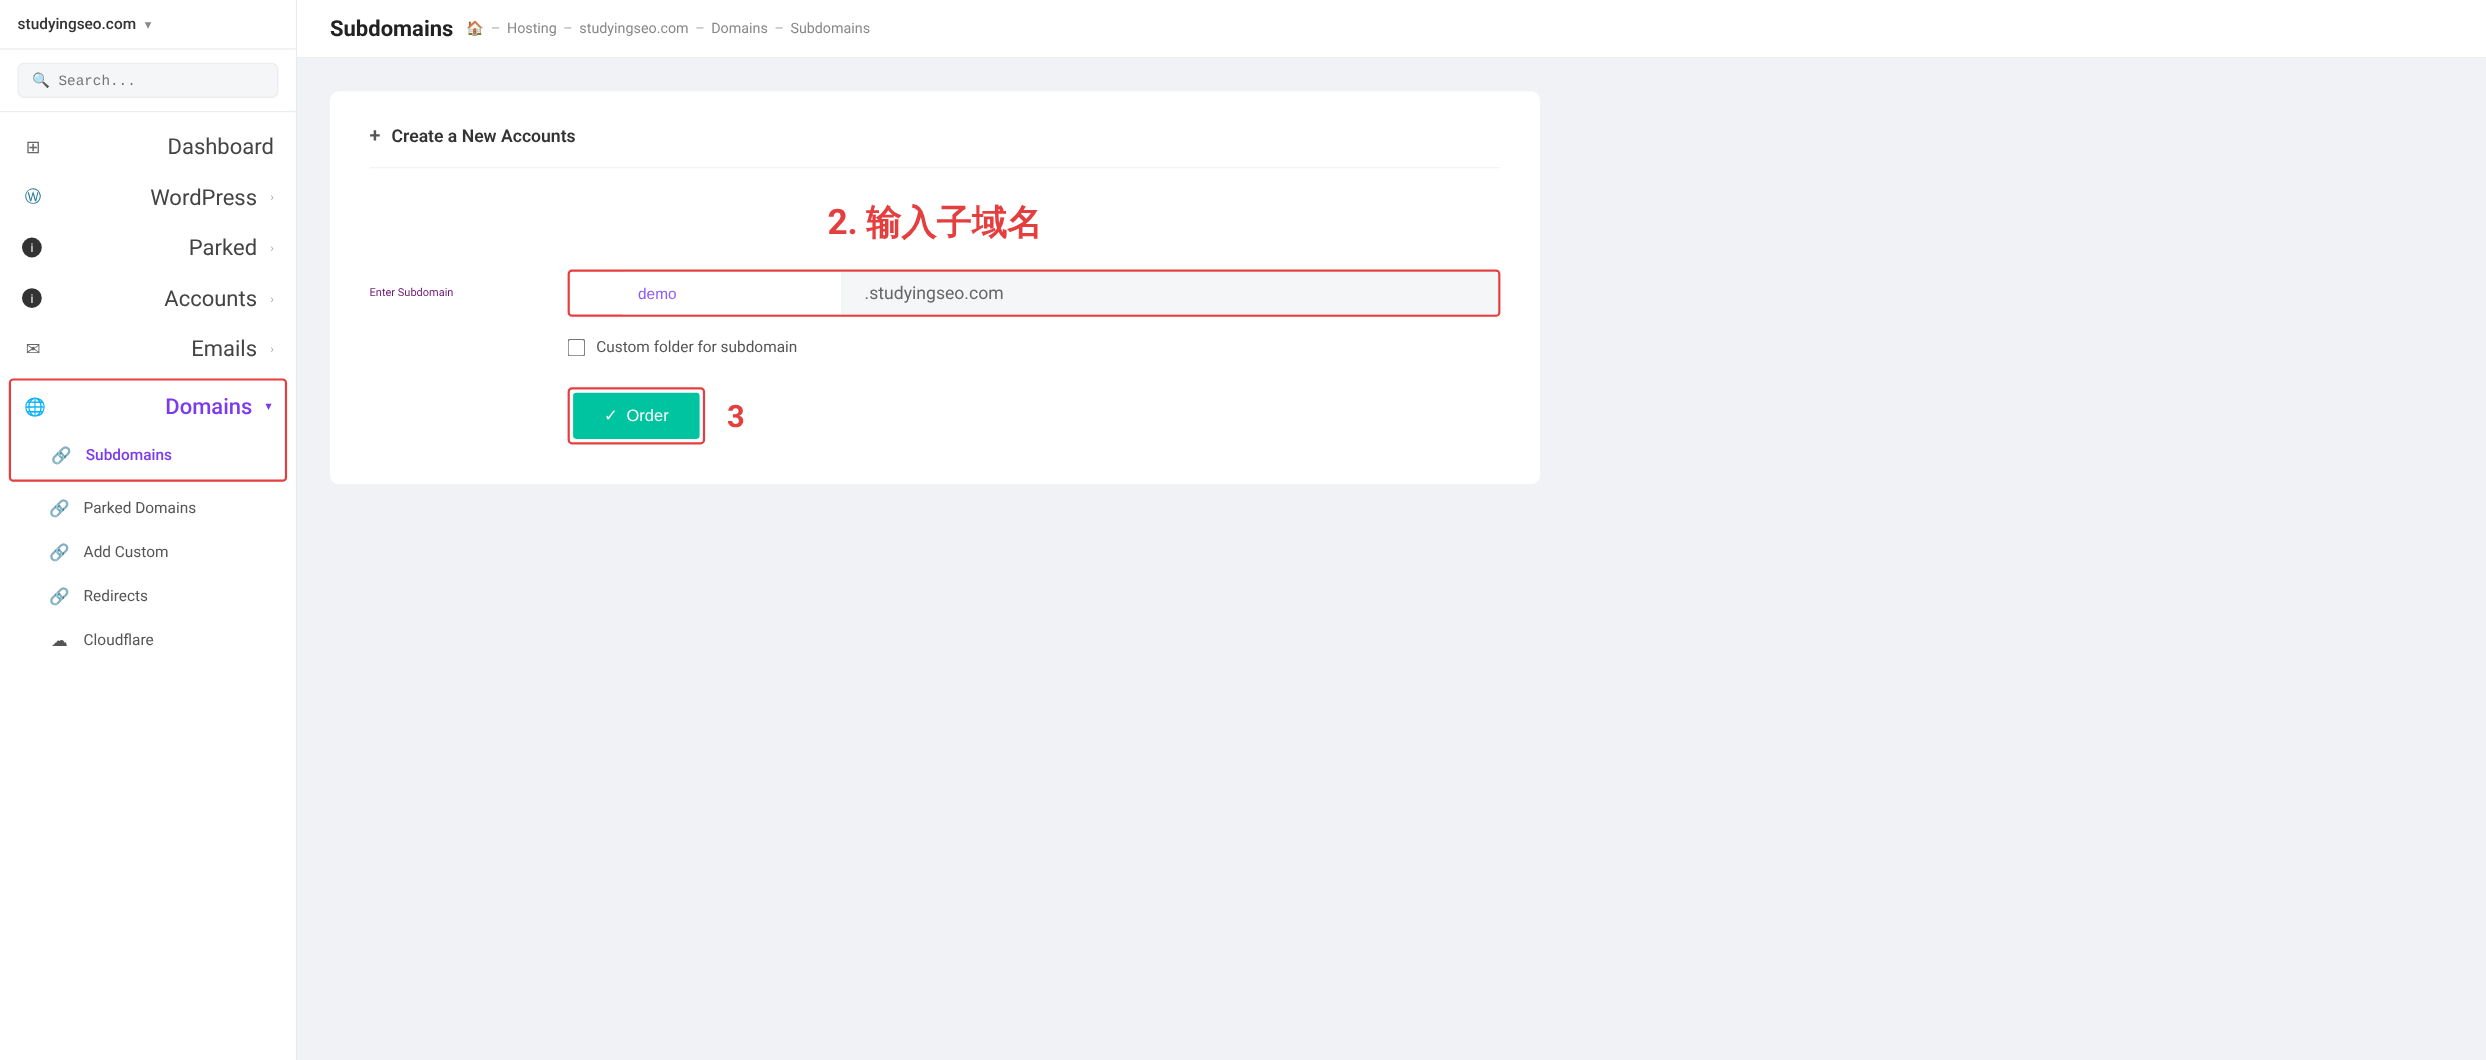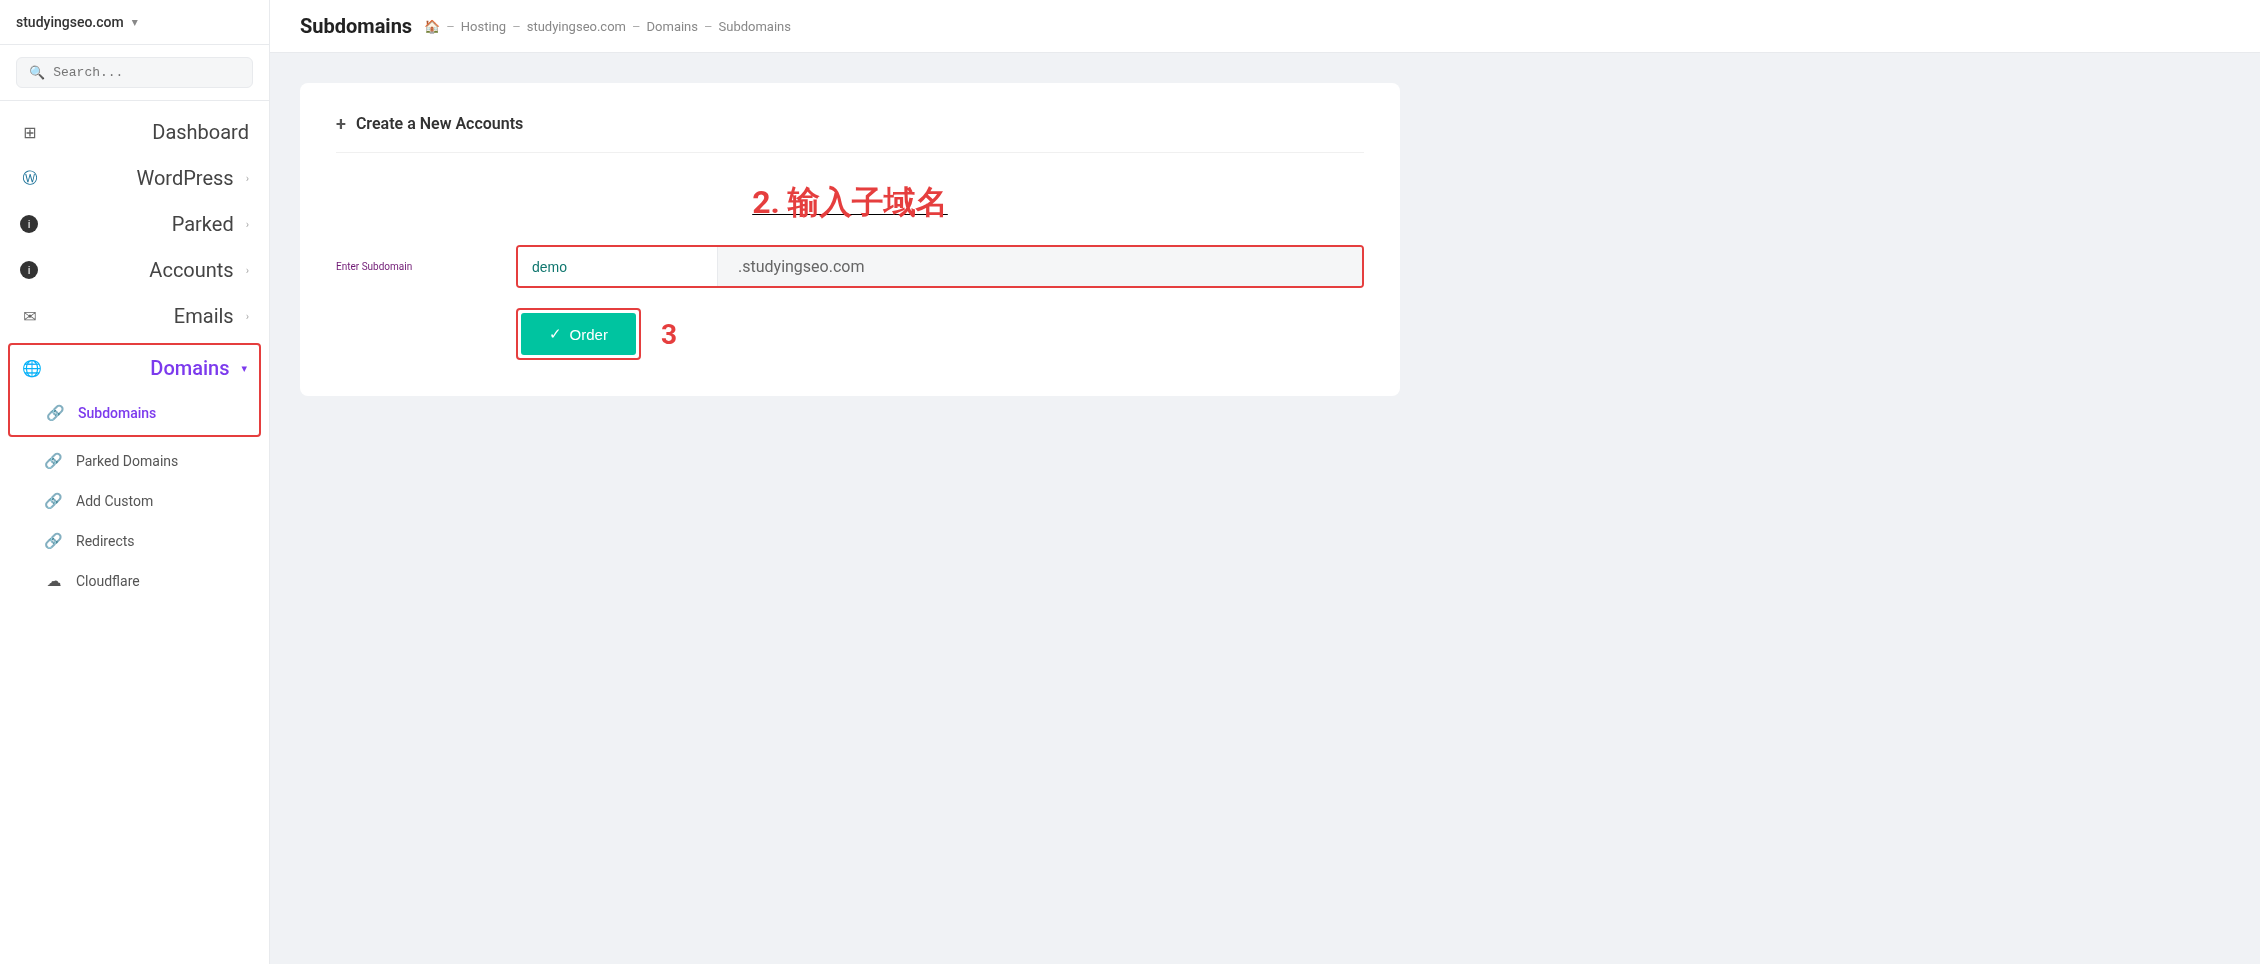--- a/index.html
+++ b/index.html
@@ -229,21 +229,22 @@
       overflow: hidden;
     }
 
     .subdomain-input {
       width: 200px;
       padding: 10px 14px;
       border: none;
       border-right: 1px solid #e8eaed;
       outline: none;
       font-size: 14px;
-      color: #0f766e;
+      color: #8b5cf6;
+      margin-left: 48px;
     }
 
     .subdomain-domain {
       padding: 10px 20px;
       background: #f5f6f7;
       font-size: 16px;
       color: #666;
       border: none;
       flex: 1;
       display: flex;
@@ -398,32 +399,36 @@
     </div>
   </div>
 
   <div class="content-area">
     <div class="card">
       <div class="card-header">
         <span style="font-size:18px;color:#555;">+</span>
         <span>Create a New Accounts</span>
       </div>
 
-      <div style="text-align:center; margin-bottom: 20px; position: relative; text-decoration: underline;">
+      <div style="text-align:center; margin-bottom: 20px; position: relative;">
         <span style="font-size:32px;font-weight:bold;color:#e53e3e;">2. 输入子域名</span>
       </div>
 
       <div class="form-row">
         <label class="form-label">Enter Subdomain</label>
         <div class="subdomain-input-wrap">
           <input type="text" class="subdomain-input" value="demo" style="">
           <div class="subdomain-domain">.studyingseo.com</div>
         </div>
       </div>
 
+      <div class="checkbox-row">
+        <input type="checkbox" style="">
+        <label class="checkbox-label">Custom folder for subdomain</label>
+      </div>
 
       <div class="create-btn-row">
         <div class="create-btn-wrap">
           <button class="create-btn">
             <span>✓</span>
             <span>Order</span>
           </button>
         </div>
         <span class="step-num">3</span>
       </div>

